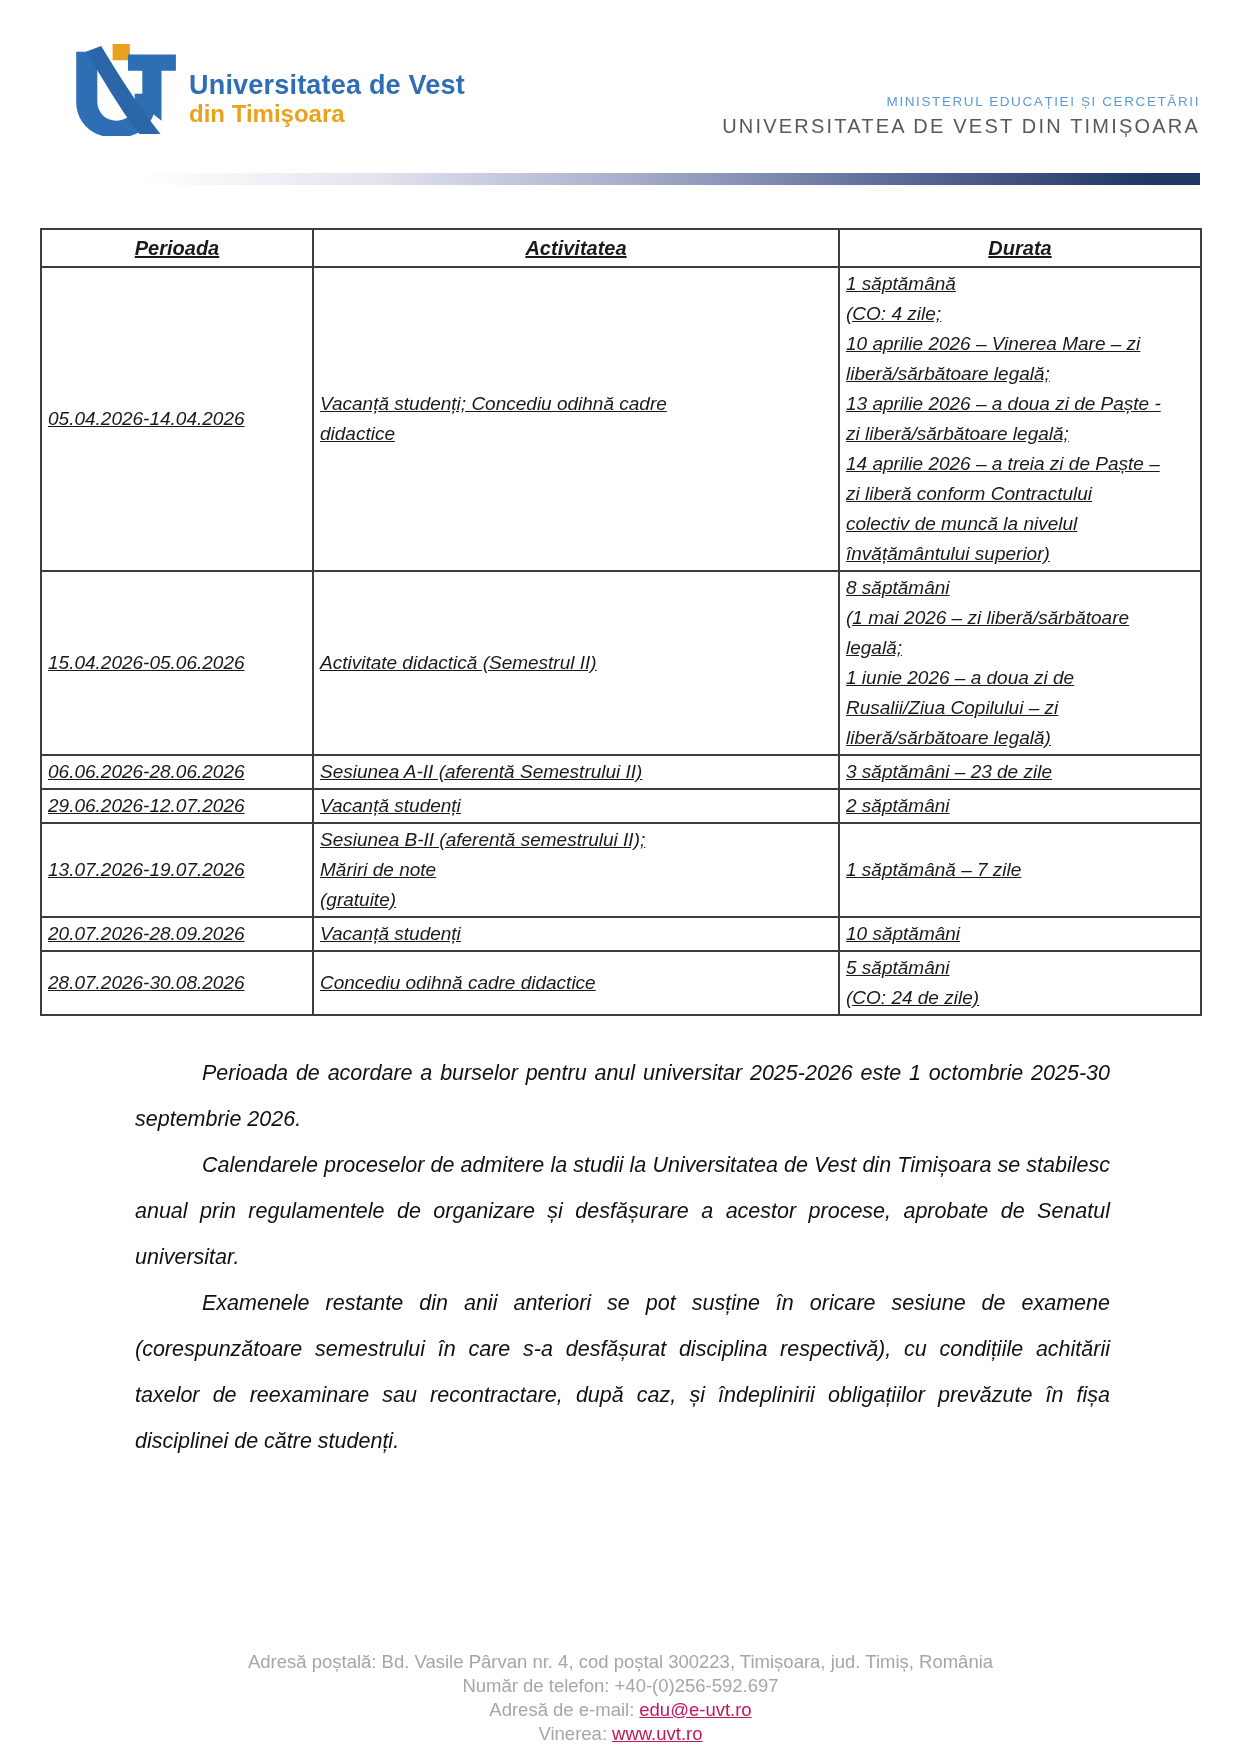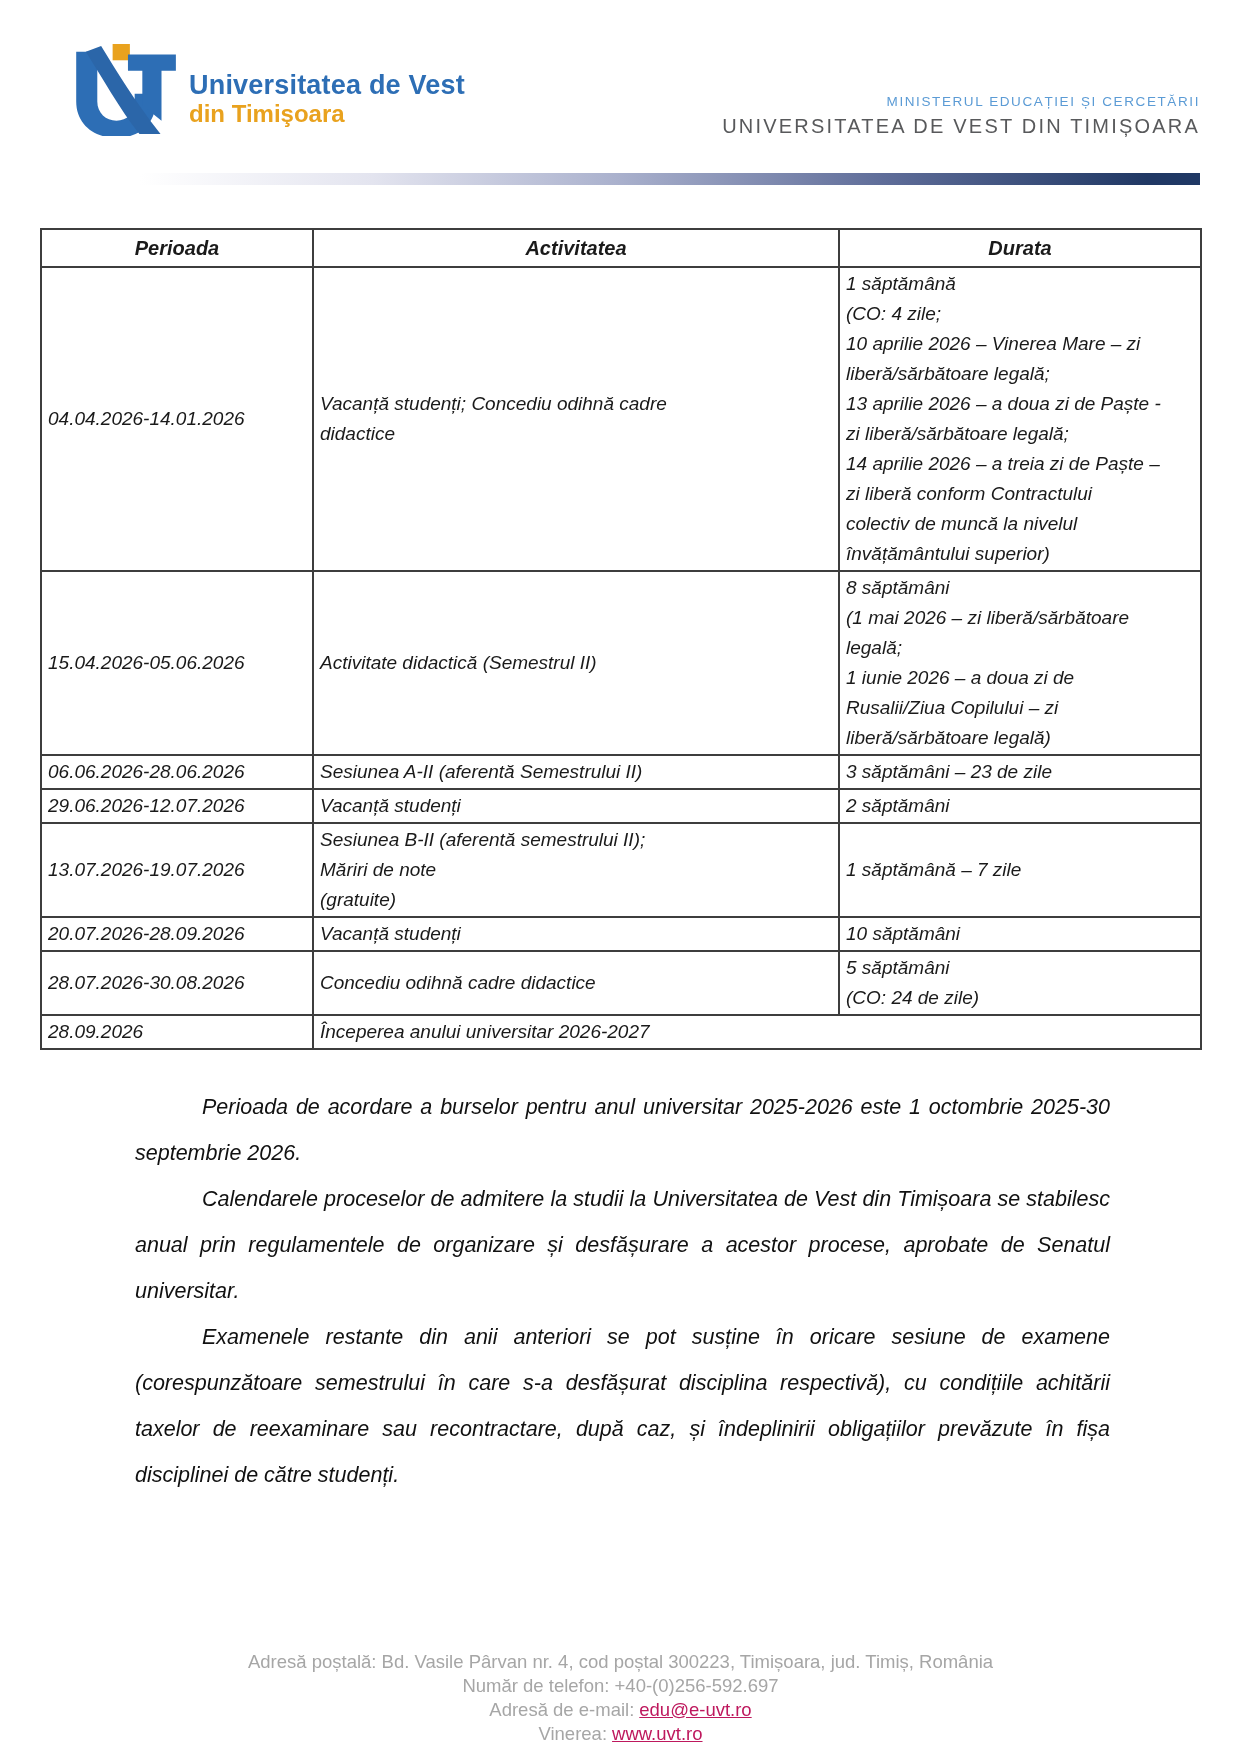--- a/index.html
+++ b/index.html
@@ -31,20 +31,21 @@
     width:1160px;
     border-collapse:collapse;
     table-layout:fixed;
   }
   table.calendar th, table.calendar td {
     border:2px solid #3d3d3d;
     vertical-align:middle;
     font-style:italic;
     white-space:pre-line;
     padding:1px 6px;
+    text-decoration:underline;
   }
   table.calendar th { font-size:20px; font-weight:bold; line-height:34px; }
   table.calendar td { font-size:19px; line-height:30px; }
   
   .notes { margin:34px 131px 0 135px; }
   .notes p {
     font-style:italic;
     font-size:21.5px;
     line-height:46px;
     text-align:justify;
@@ -96,21 +97,21 @@
   </colgroup>
   <thead>
     <tr>
       <th>Perioada</th>
       <th>Activitatea</th>
       <th>Durata</th>
     </tr>
   </thead>
   <tbody>
       <tr>
-        <td>04.04.2026-14.01.2026</td>
+        <td>05.04.2026-14.04.2026</td>
         <td>Vacanță studenți; Concediu odihnă cadre
 didactice</td>
         <td>1 săptămână
 (CO: 4 zile;
 10 aprilie 2026 – Vinerea Mare – zi
 liberă/sărbătoare legală;
 13 aprilie 2026 – a doua zi de Paște -
 zi liberă/sărbătoare legală;
 14 aprilie 2026 – a treia zi de Paște –
 zi liberă conform Contractului
@@ -148,24 +149,20 @@
         <td>20.07.2026-28.09.2026</td>
         <td>Vacanță studenți</td>
         <td>10 săptămâni</td>
       </tr>
       <tr>
         <td>28.07.2026-30.08.2026</td>
         <td>Concediu odihnă cadre didactice</td>
         <td>5 săptămâni
 (CO: 24 de zile)</td>
       </tr>
-      <tr>
-        <td>28.09.2026</td>
-        <td colspan="2">Începerea anului universitar 2026-2027</td>
-      </tr>
     </tbody>
 </table>
 
 <div class="notes">
     <p>Perioada de acordare a burselor pentru anul universitar 2025-2026 este 1 octombrie 2025-30 septembrie 2026.</p>
     <p>Calendarele proceselor de admitere la studii la Universitatea de Vest din Timișoara se stabilesc anual prin regulamentele de organizare și desfășurare a acestor procese, aprobate de Senatul universitar.</p>
     <p>Examenele restante din anii anteriori se pot susține în oricare sesiune de examene (corespunzătoare semestrului în care s-a desfășurat disciplina respectivă), cu condițiile achitării taxelor de reexaminare sau recontractare, după caz, și îndeplinirii obligațiilor prevăzute în fișa disciplinei de către studenți.</p>
   </div>
 
 <div class="footer">

